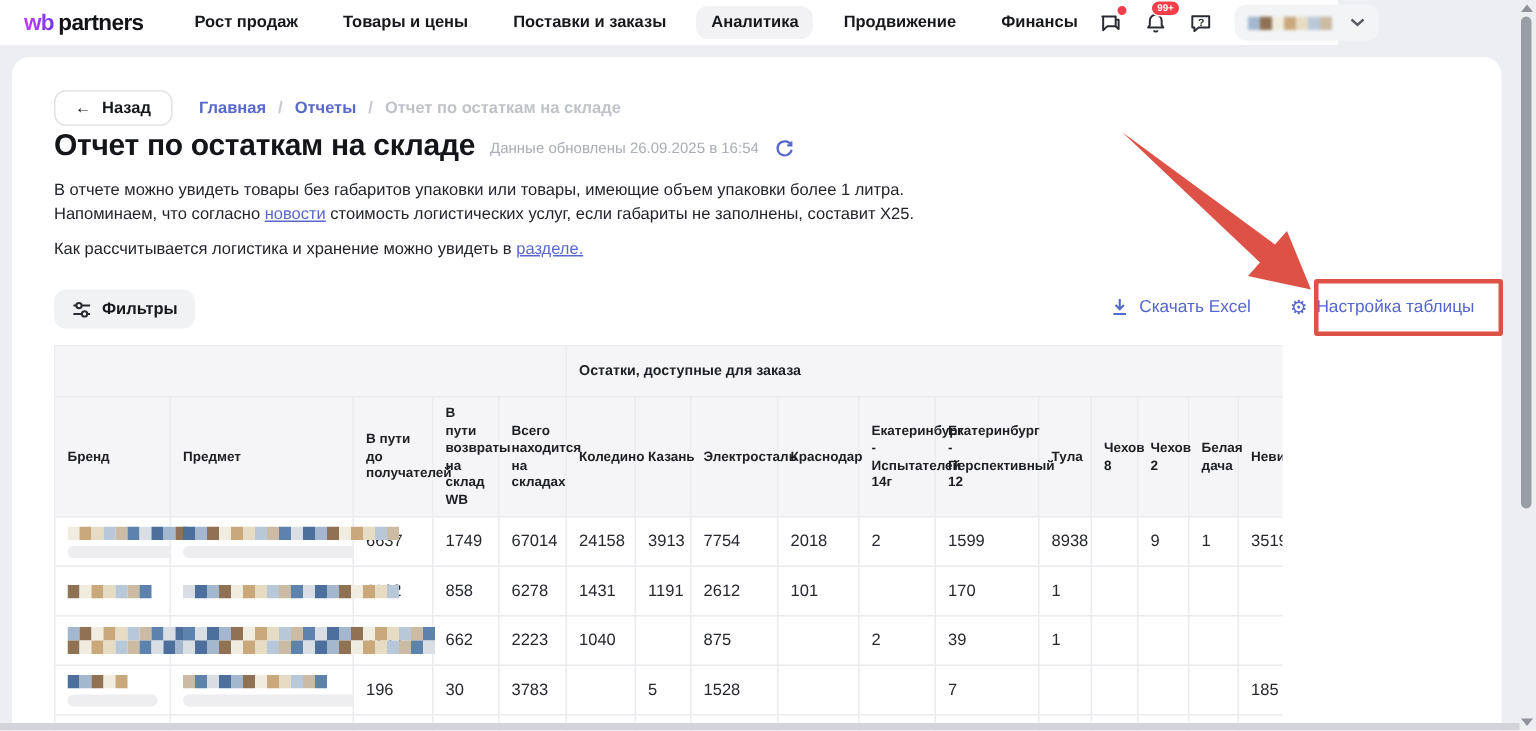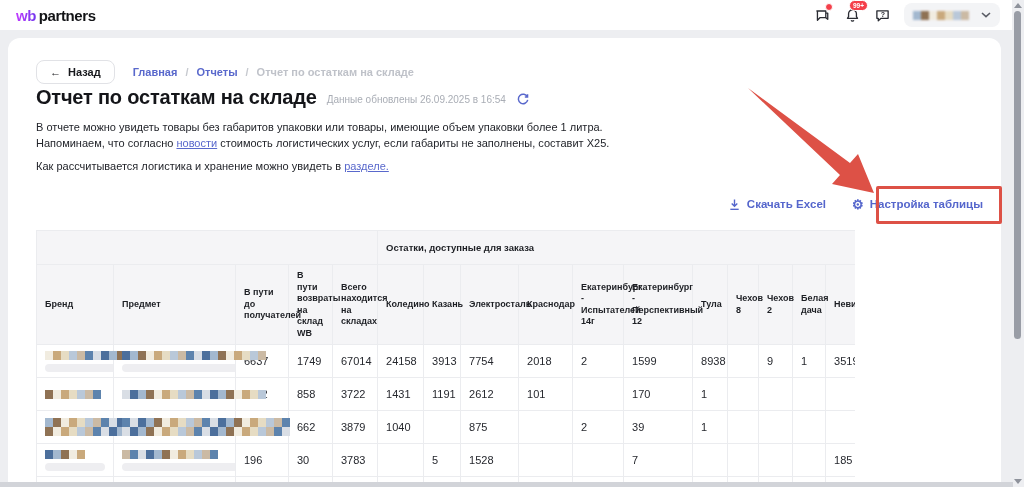--- a/index.html
+++ b/index.html
@@ -3,21 +3,21 @@
 <meta charset="utf-8">
 <style>
   * { margin:0; padding:0; box-sizing:border-box; }
   html,body { width:1024px; height:487px; }
   body {
     position:relative; overflow:hidden; background:#edeef1;
     font-family:"Liberation Sans", sans-serif; color:#17181c;
   }
   
   .navbar {
-    position:absolute; top:0; left:0; width:1012px; height:30px;
+    position:absolute; top:0; left:0; width:892px; height:30px;
     background:#fff; display:flex; align-items:center; padding:0 12px 0 16px; z-index:3;
   }
   .logo { display:flex; align-items:baseline; cursor:pointer; }
   .logo-wb { font-size:15px; font-weight:800; letter-spacing:-0.5px;
     background:linear-gradient(90deg,#c13bff,#7337ee); -webkit-background-clip:text;
     background-clip:text; color:transparent; }
   .logo-partners { font-size:15px; font-weight:700; color:#121316; margin-left:3px; letter-spacing:-0.4px; }
   .nav-menu { display:flex; align-items:center; gap:10px; margin-left:24px; }
   .nav-item { font-size:11px; font-weight:700; padding:5px 10px; border-radius:8px; white-space:nowrap; cursor:pointer; }
   .nav-item.active { background:#f2f2f4; }
@@ -50,22 +50,22 @@
   .updated-text { font-size:10px; color:#a9adb5; margin-top:4px; }
   .refresh-icon { margin-top:3px; cursor:pointer; }
   .desc { position:absolute; top:82px; left:28px; font-size:11px; line-height:15.5px; color:#23252b; }
   .desc a { color:#5968cc; text-decoration:underline; cursor:pointer;margin-top:48px; }
   .desc .gap { height:8px; }
   
   .filters-btn { position:absolute; top:155px; left:28px; display:inline-flex; align-items:center; gap:7px;
     background:#f1f2f4; border:none; border-radius:8px; height:26px; padding:0 12px;
     font-size:11px; font-weight:700; cursor:pointer; color:#17181c; font-family:inherit; }
   .actions { position:absolute; top:160px; right:18px; display:flex; align-items:center; gap:26px; }
-  .action-link { display:inline-flex; align-items:flex-start; gap:6px; color:#5566cc;
-    font-size:11.5px; font-weight:700; cursor:pointer; white-space:nowrap; }
+  .action-link { display:inline-flex; align-items:flex-end; gap:6px; color:#5566cc;
+    font-size:11.5px; font-weight:400; cursor:pointer; white-space:nowrap; }
   .gear-glyph { font-size:13px; line-height:1; }
   
   .anno-box { position:absolute; left:876px; top:186px; width:126px; height:38px;
     border:3px solid #dd5146; border-radius:2px; z-index:5; pointer-events:none; }
   .anno-arrow { position:absolute; left:740px; top:80px; z-index:5; pointer-events:none; }
   
   .table-wrap { position:absolute; top:192px; left:28px; width:819px; height:257px; overflow:hidden; }
   table { border-collapse:collapse; table-layout:fixed; width:947px; }
   th, td { border:1px solid #ebecef; vertical-align:middle; text-align:left; }
   thead th { background:#f5f5f7; font-size:9px; line-height:11.5px; font-weight:600; color:#1d1f24; padding:5px 8px; }
@@ -81,20 +81,28 @@
   .bottom-scroll { position:absolute; left:0; bottom:0; width:1013px; height:5px; background:#d2d4d9; z-index:6; }
   svg { display:block; }
 </style>
 </head>
 <body>
 
 <div class="navbar">
   <div class="logo">
     <span class="logo-wb">wb</span>
     <span class="logo-partners">partners</span>
+  </div>
+  <div class="nav-menu">
+    <span class="nav-item">Рост продаж</span>
+    <span class="nav-item">Товары и цены</span>
+    <span class="nav-item">Поставки и заказы</span>
+    <span class="nav-item active">Аналитика</span>
+    <span class="nav-item">Продвижение</span>
+    <span class="nav-item">Финансы</span>
   </div>
   <div class="nav-right">
     <div class="icon-btn">
       <span>
         <svg width="15" height="15" viewBox="0 0 16 16" fill="none" stroke="#2a2c33" stroke-width="1.4">
           <path d="M2 3.2h9.5v7H5.5L2.6 13V3.2z" stroke-linejoin="round"></path>
           <path d="M11.8 5.5h1.8v6.6l-2-1.8" stroke-linejoin="round"></path>
         </svg>
       </span>
       <span class="badge-dot"></span>
@@ -172,20 +180,31 @@
     </span>
   </div>
 
   <div class="desc">
     <div>В отчете можно увидеть товары без габаритов упаковки или товары, имеющие объем упаковки более 1 литра.</div>
     <div><span>Напоминаем, что согласно </span><a>новости</a><span> стоимость логистических услуг, если габариты не заполнены, составит Х25.</span></div>
     <div class="gap"></div>
     <div><span>Как рассчитывается логистика и хранение можно увидеть в </span><a>разделе.</a></div>
   </div>
 
+  <button class="filters-btn">
+    <span>
+      <svg width="13" height="13" viewBox="0 0 14 14" fill="#fff" stroke="#2a2c33" stroke-width="1.5">
+        <line x1="1" y1="4" x2="13" y2="4"></line>
+          <circle cx="5" cy="4" r="1.9"></circle>
+        <line x1="1" y1="10" x2="13" y2="10"></line>
+          <circle cx="9" cy="10" r="1.9"></circle>
+      </svg>
+    </span>
+    <span>Фильтры</span>
+  </button>
 
   <div class="actions">
     <span class="action-link">
       <span>
         <svg width="13" height="13" viewBox="0 0 14 14" fill="none" stroke="#5566cc" stroke-width="1.5">
           <path d="M7 1.5v7M4 5.8L7 8.8l3-3"></path>
             <line x1="2.5" y1="12.2" x2="11.5" y2="12.2"></line>
         </svg>
       </span>
       <span>Скачать Excel</span>
@@ -339,21 +358,21 @@
                   <span class="px m4"></span>
                   <span class="px m7"></span>
                   <span class="px m0"></span>
                   <span class="px m3"></span>
                   <span class="px m6"></span>
                 </div>
               </div>
             </td>
             <td>1162</td>
             <td>858</td>
-            <td>3722</td>
+            <td>6278</td>
             <td>1431</td>
             <td>1191</td>
             <td>2612</td>
             <td>101</td>
             <td></td>
             <td>170</td>
             <td>1</td>
             <td></td>
             <td></td>
             <td></td>
@@ -433,21 +452,21 @@
                   <span class="px m3"></span>
                   <span class="px m6"></span>
                   <span class="px m9"></span>
                   <span class="px m2"></span>
                   <span class="px m5"></span>
                 </div>
               </div>
             </td>
             <td>1135</td>
             <td>662</td>
-            <td>3879</td>
+            <td>2223</td>
             <td>1040</td>
             <td></td>
             <td>875</td>
             <td></td>
             <td>2</td>
             <td>39</td>
             <td>1</td>
             <td></td>
             <td></td>
             <td></td>

